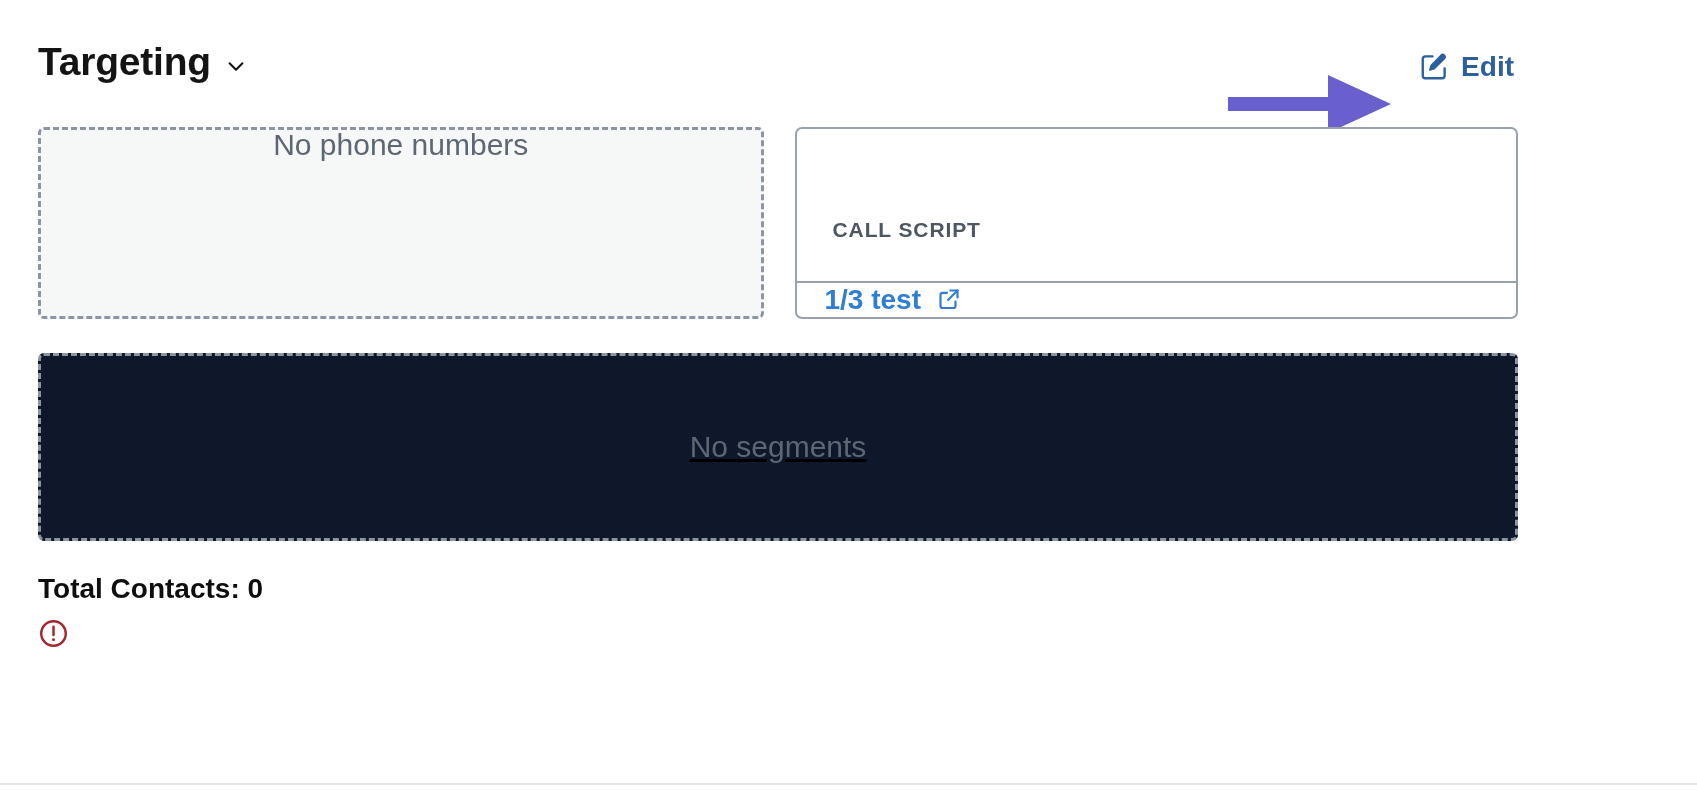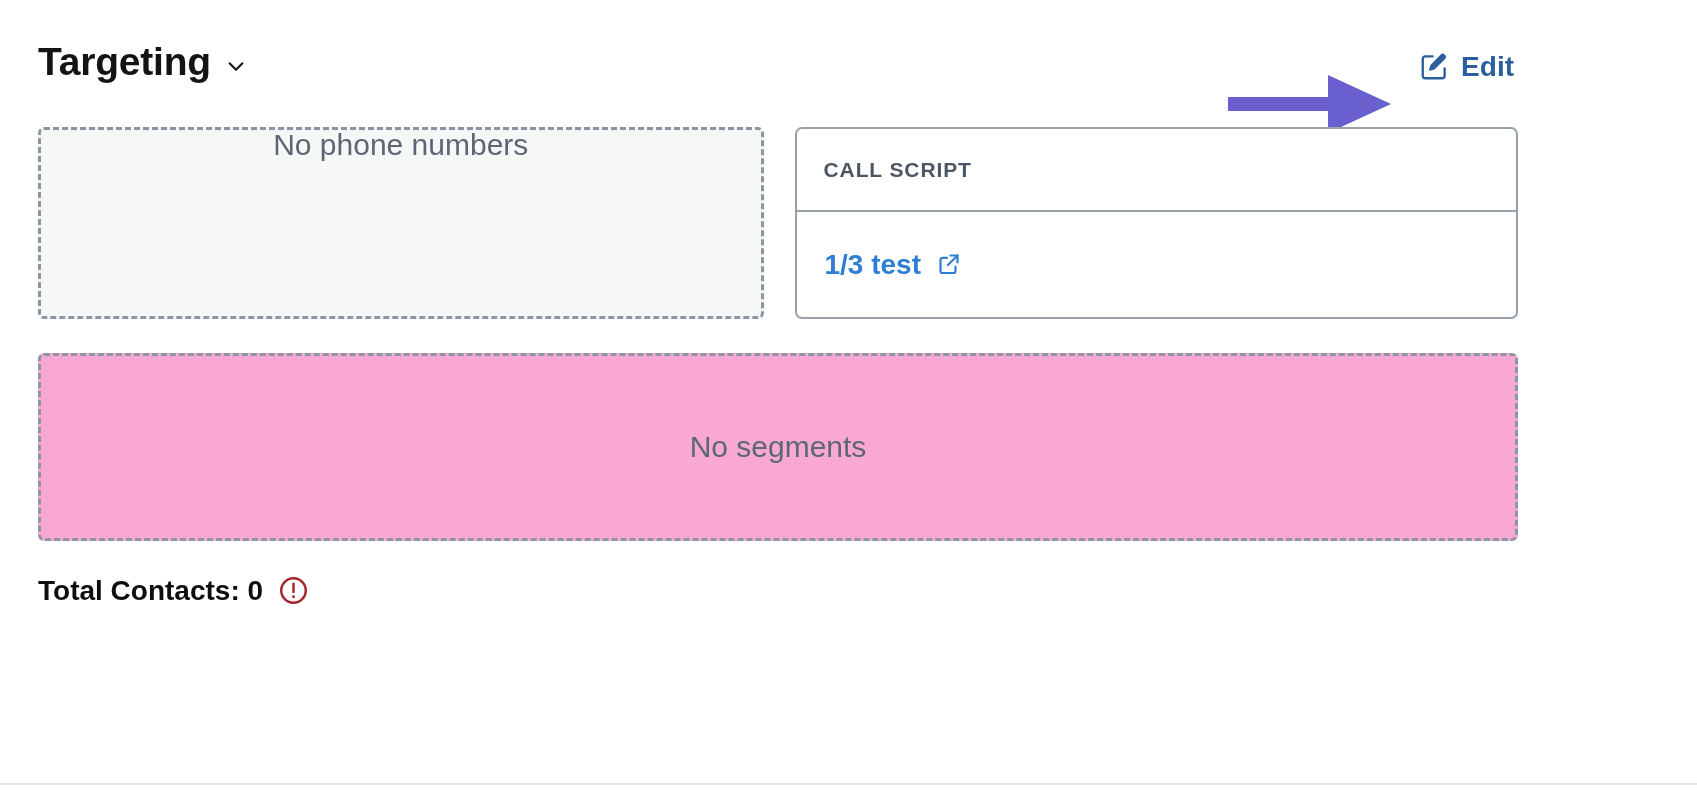--- a/index.html
+++ b/index.html
@@ -119,26 +119,27 @@
     flex: 1 1 0;
     box-sizing: border-box;
     border: 2px solid #98A1AC;
     border-radius: 7px;
     background: #ffffff;
     display: flex;
     flex-direction: column;
     overflow: hidden;
   }
   .script-head {
-    height: 83px;
+    height: 106px;
     box-sizing: border-box;
     border-bottom: 2px solid #98A1AC;
     display: flex;
     align-items: center;
-    padding: 0 27px;
+    padding: 0 36px;
+    margin-top: 48px;
   }
   .script-head-label {
     font-size: 21px;
     font-weight: 600;
     color: #4D5763;
     letter-spacing: 0.9px;
     text-transform: uppercase;
     line-height: 1;
   }
   .script-body {
@@ -163,41 +164,42 @@
   
   .segments-box {
     position: absolute;
     left: 38px;
     top: 353px;
     width: 1480px;
     height: 188px;
     box-sizing: border-box;
     border: 3px dashed #8C95A1;
     border-radius: 6px;
-    background: #f9a8d4;
+    background: #0f172a;
     display: flex;
     align-items: center;
     justify-content: center;
+    text-decoration: underline;
   }
   .segments-box .empty-text {
     font-size: 30px;
     color: #5D6773;
     line-height: 1;
     white-space: nowrap;
   }
 
   
   .footer {
     position: absolute;
     left: 38px;
     top: 575px;
     width: 1480px;
     display: flex;
-    flex-direction: row;
-    align-items: center;
+    flex-direction: column;
+    align-items: flex-start;
     gap: 15px;
   }
   .total-contacts {
     font-size: 28px;
     font-weight: 700;
     color: #0E0E0E;
     line-height: 1;
     white-space: nowrap;
   }
   .error-row {

